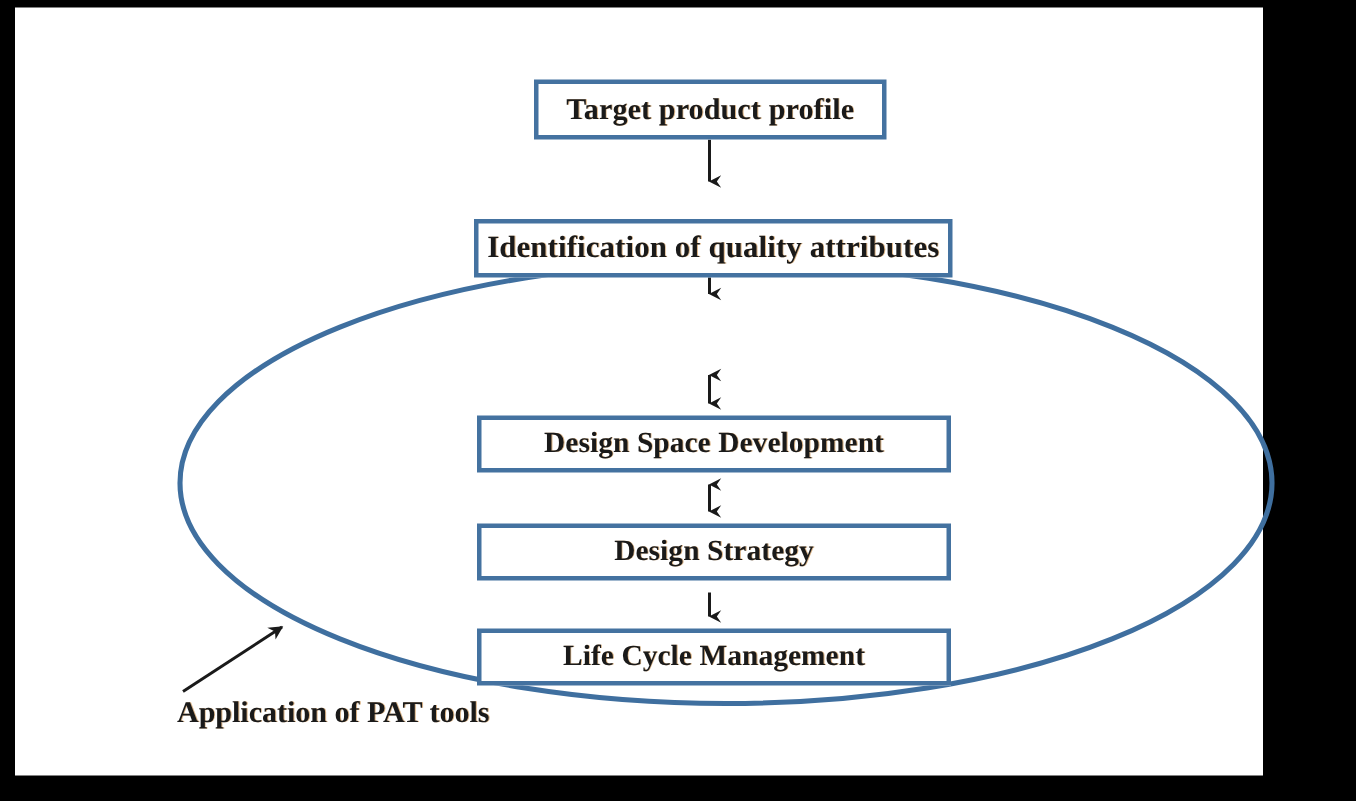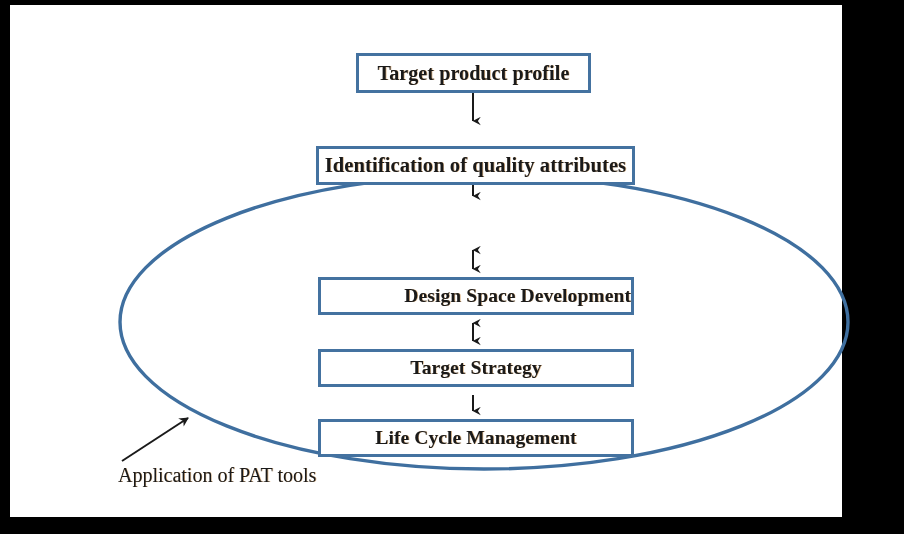--- a/index.html
+++ b/index.html
@@ -37,29 +37,29 @@
     z-index: 4;
   }
   .node span {
     display: block;
     line-height: 1;
     text-shadow: 0.6px 0.4px 0 rgba(190,120,40,0.55);
   }
   #n-target      { left: 346px; top: 48px;  width: 235px; height: 40px; font-size: 20px; }
   #n-identify    { left: 306px; top: 124px; width: 319px; height: 39px; font-size: 20.5px; margin-top: 17px; }
   #n-risk        { left: 235px; top: 199px; width: 471px; height: 38px; font-size: 20.5px; }
-  #n-design      { left: 308px; top: 272px; width: 316px; height: 38px; font-size: 19.5px; justify-content: flex-end; }
+  #n-design      { left: 308px; top: 272px; width: 316px; height: 38px; font-size: 19.5px; }
   #n-control     { left: 308px; top: 344px; width: 316px; height: 38px; font-size: 19.5px; }
   #n-lifecycle   { left: 308px; top: 414px; width: 316px; height: 38px; font-size: 19.5px; font-family: Liberation Serif, serif; }
 
   #pat-label {
     position: absolute;
     left: 108px; top: 459px;
     font-size: 20px;
-    font-weight: normal;
+    font-weight: bold;
     color: #1a1a1a;
     white-space: nowrap;
     text-shadow: 0.6px 0.4px 0 rgba(190,120,40,0.55);
     z-index: 5;
   }
 </style>
 </head>
 <body>
 
 <div id="frame">
@@ -99,21 +99,21 @@
   <div class="node" id="n-identify">
     <span>Identification of quality attributes</span>
   </div>
 
 
   <div class="node" id="n-design">
     <span>Design Space Development</span>
   </div>
 
   <div class="node" id="n-control">
-    <span>Target Strategy</span>
+    <span>Design Strategy</span>
   </div>
 
   <div class="node" id="n-lifecycle">
     <span>Life Cycle Management</span>
   </div>
 
   <div id="pat-label">Application of PAT tools</div>
 
 </div>
 

